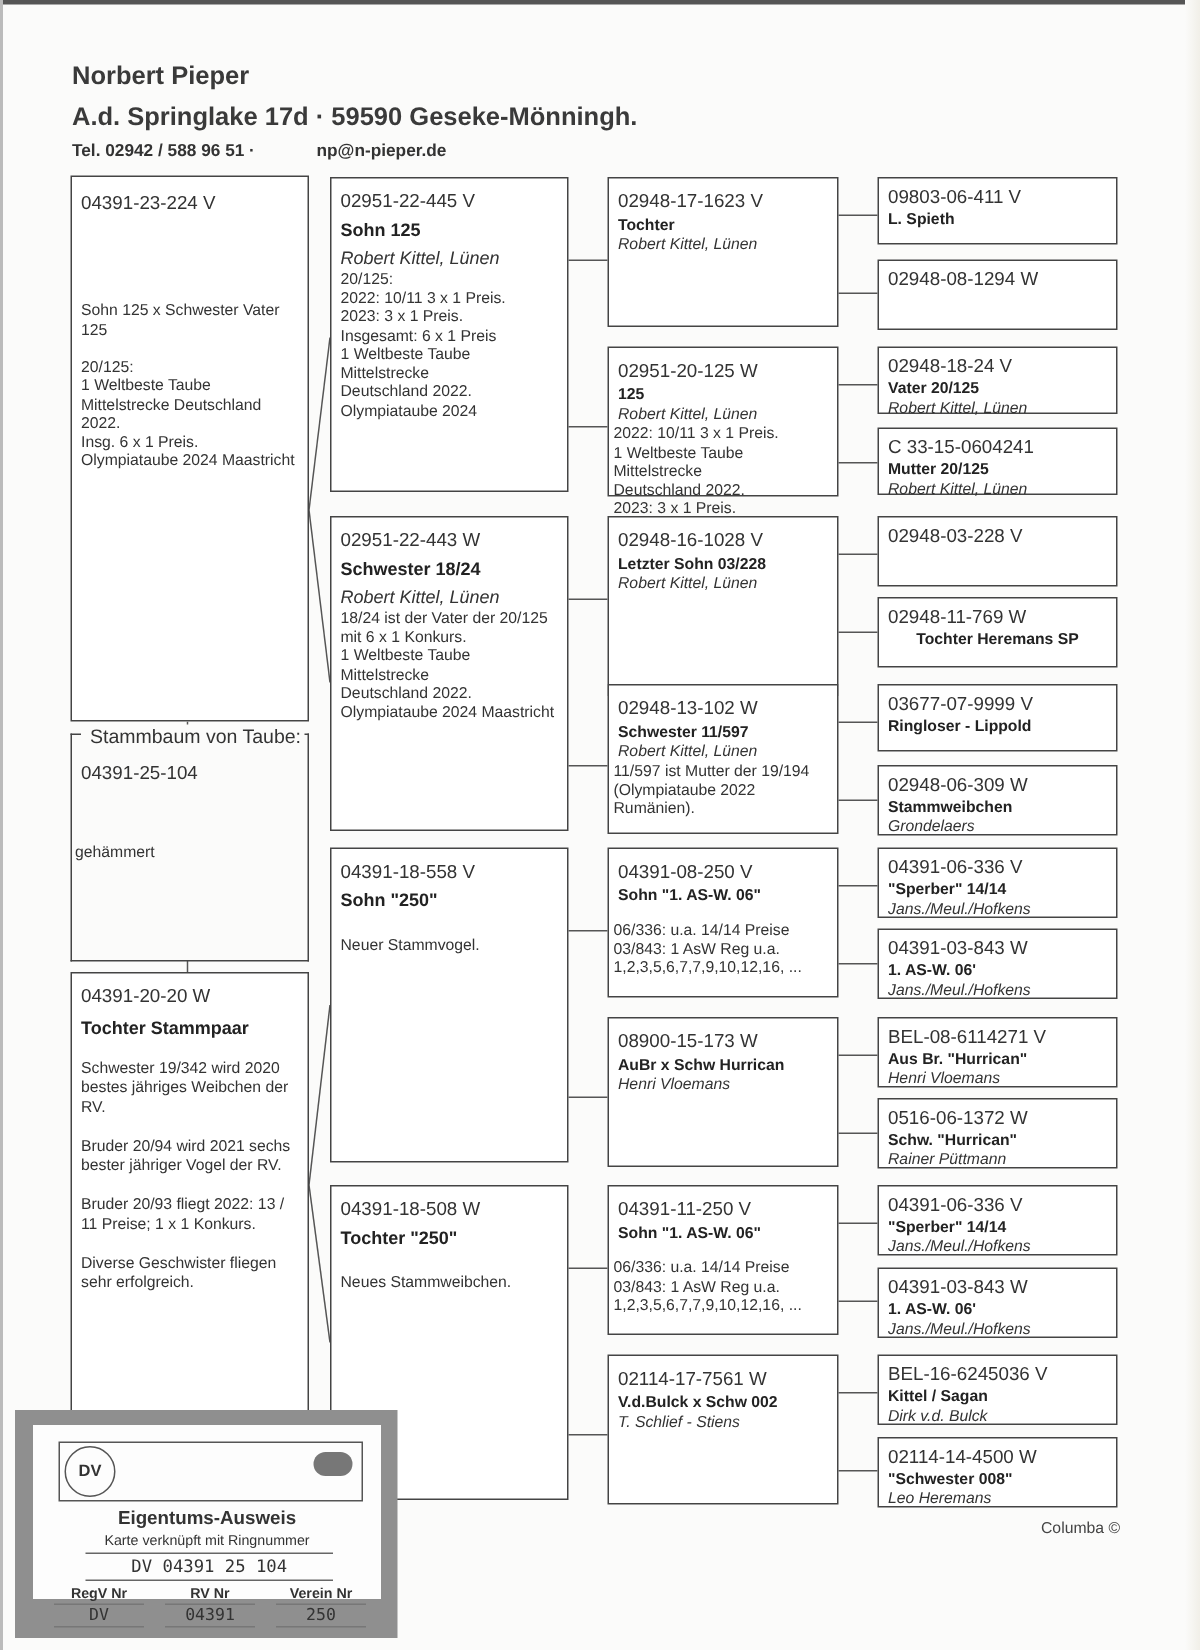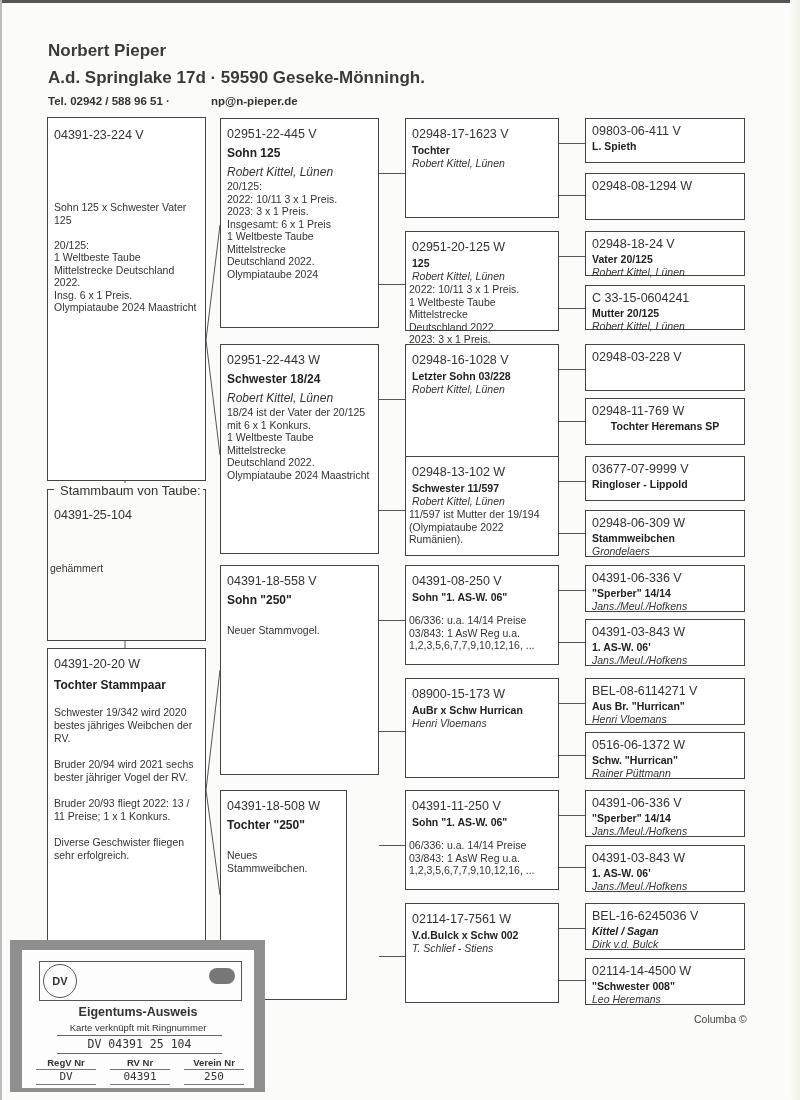--- a/index.html
+++ b/index.html
@@ -30,21 +30,21 @@
   .svglines { position: absolute; left: 0; top: 0; width: 800px; height: 1100px; pointer-events: none; }
 
   .legend-box { position: absolute; left: 47px; top: 489px; width: 159px; height: 152px; border: 1px solid #444; border-top: none; box-sizing: border-box; }
   .legend-top-l { position: absolute; left: 47px; top: 489px; width: 7px; height: 1px; background: #444; }
   .legend-top-r { position: absolute; left: 181px; top: 489px; width: 25px; height: 1px; background: #444; }
   .legend-title { position: absolute; left: 58px; top: 483px; font-size: 13px; color: #333; background: #fbfbfa; padding: 0 2px; }
 
   .copyright { position: absolute; left: 694px; top: 1013px; font-size: 10.5px; color: #444; }
 
   .card { position: absolute; left: 10px; top: 940px; width: 255px; height: 152px; background: #8f8f8f; }
-  .card-inner { position: absolute; left: 12px; top: 10px; width: 232px; height: 138px; background: #fdfdfd; }
+  .card-inner { position: absolute; left: 12px; top: 10px; width: 232px; height: 116px; background: #fdfdfd; }
   .card-logo-row { position: absolute; left: 17px; top: 11px; width: 203px; height: 40px; border: 1px solid #555; box-sizing: border-box; }
   .card-logo { position: absolute; left: 3px; top: 2px; width: 34px; height: 34px; border-radius: 50%; border: 1.5px solid #555; box-sizing: border-box; font-size: 11px; font-weight: bold; text-align: center; line-height: 32px; color: #333; }
   .card-org { position: absolute; left: 43px; top: 3px; font-size: 12.5px; font-weight: bold; color: #333; line-height: 16px; }
   .card-bird { position: absolute; right: 6px; top: 6px; width: 26px; height: 16px; border-radius: 8px; background: #777; }
   .card-title { position: absolute; left: 0; width: 232px; top: 55px; text-align: center; font-size: 12.5px; font-weight: bold; color: #333; }
   .card-sub { position: absolute; left: 0; width: 232px; top: 72px; text-align: center; font-size: 9.5px; color: #333; }
   .card-ring { position: absolute; left: 35px; width: 165px; top: 85px; text-align: center; font-family: "DejaVu Sans Mono", monospace; font-size: 11.5px; color: #333; border-top: 1px solid #666; border-bottom: 1px solid #666; line-height: 17px; }
   .card-col { position: absolute; top: 106px; width: 60px; text-align: center; }
   .card-col .lbl { font-size: 9.5px; font-weight: bold; color: #333; border-bottom: 1px solid #777; line-height: 13px; }
   .card-col .val { font-family: "DejaVu Sans Mono", monospace; font-size: 11px; color: #333; border-bottom: 1px solid #777; line-height: 14px; }
@@ -121,21 +121,21 @@
 mit 6 x 1 Konkurs.
 1 Weltbeste Taube Mittelstrecke
 Deutschland 2022.
 Olympiataube 2024 Maastricht</div>
     </div>
     <div class="box" style="left: 220px; top: 565px; width: 159px; height: 210px; padding: 8px 6px;">
       <div class="ring">04391-18-558 V</div>
       <div class="nm-lg" style="margin-top: 4px;">Sohn "250"</div>
       <div class="nt" style="margin-top: 16px;">Neuer Stammvogel.</div>
     </div>
-    <div class="box" style="left: 220px; top: 790px; width: 127px; height: 210px; padding: 8px 6px;">
+    <div class="box" style="left: 220px; top: 790px; width: 159px; height: 210px; padding: 8px 6px;">
       <div class="ring">04391-18-508 W</div>
       <div class="nm-lg" style="margin-top: 4px;">Tochter "250"</div>
       <div class="nt" style="margin-top: 16px;">Neues Stammweibchen.</div>
     </div>
   </div>
 
 <div id="gen3">
     <div class="box" style="left: 405px; top: 118px; width: 154px; height: 100px; padding: 8px 6px 4px;">
       <div class="ring">02948-17-1623 V</div>
       <div class="nm" style="margin-top: 2px;">Tochter</div>
@@ -248,21 +248,21 @@
       <div class="nm" style="margin-top: 1px;">"Sperber" 14/14</div>
       <div class="br">Jans./Meul./Hofkens</div>
     </div>
     <div class="box" style="left: 585px; top: 845px; width: 160px; height: 47px; padding: 5px 6px;">
       <div class="ring">04391-03-843 W</div>
       <div class="nm" style="margin-top: 1px;">1. AS-W. 06'</div>
       <div class="br">Jans./Meul./Hofkens</div>
     </div>
     <div class="box" style="left: 585px; top: 903px; width: 160px; height: 47px; padding: 5px 6px;">
       <div class="ring">BEL-16-6245036 V</div>
-      <div class="nm" style="margin-top: 1px; font-style: italic;">Kittel / Sagan</div>
+      <div class="nm" style="margin-top: 1px;">Kittel / Sagan</div>
       <div class="br">Dirk v.d. Bulck</div>
     </div>
     <div class="box" style="left: 585px; top: 958px; width: 160px; height: 47px; padding: 5px 6px;">
       <div class="ring">02114-14-4500 W</div>
       <div class="nm" style="margin-top: 1px;">"Schwester 008"</div>
       <div class="br">Leo Heremans</div>
     </div>
   </div>
 
 <div class="copyright">Columba ©</div>

